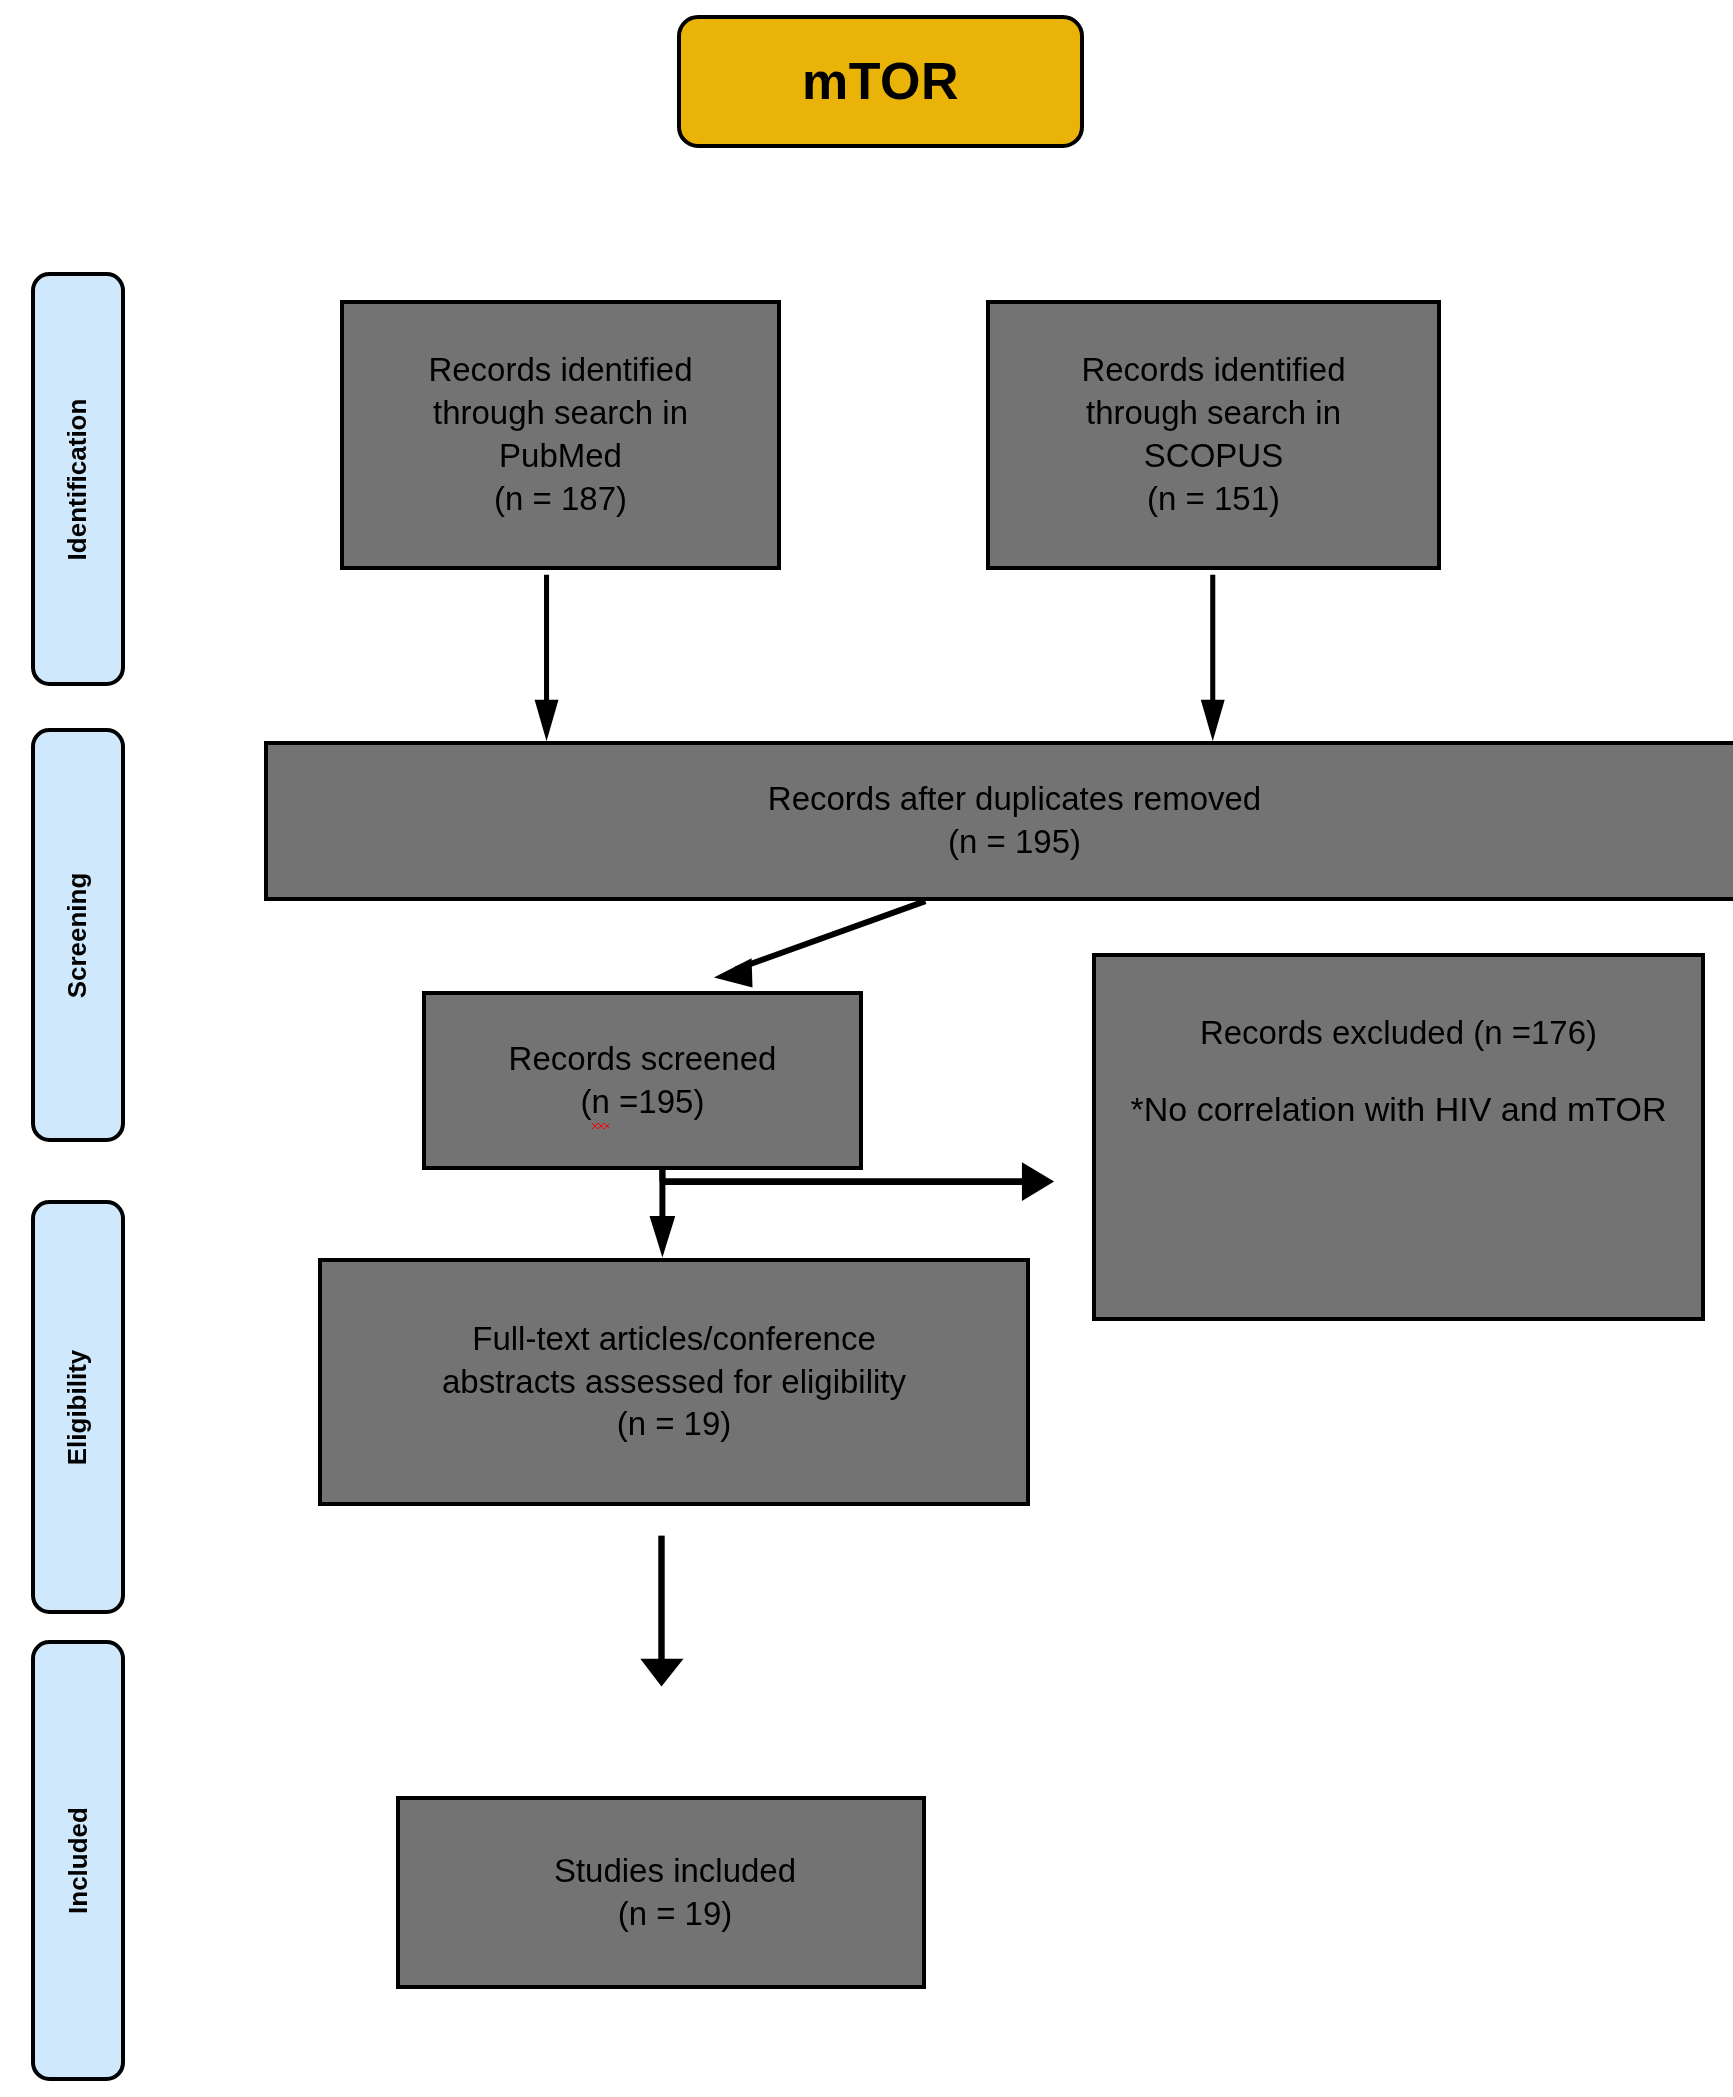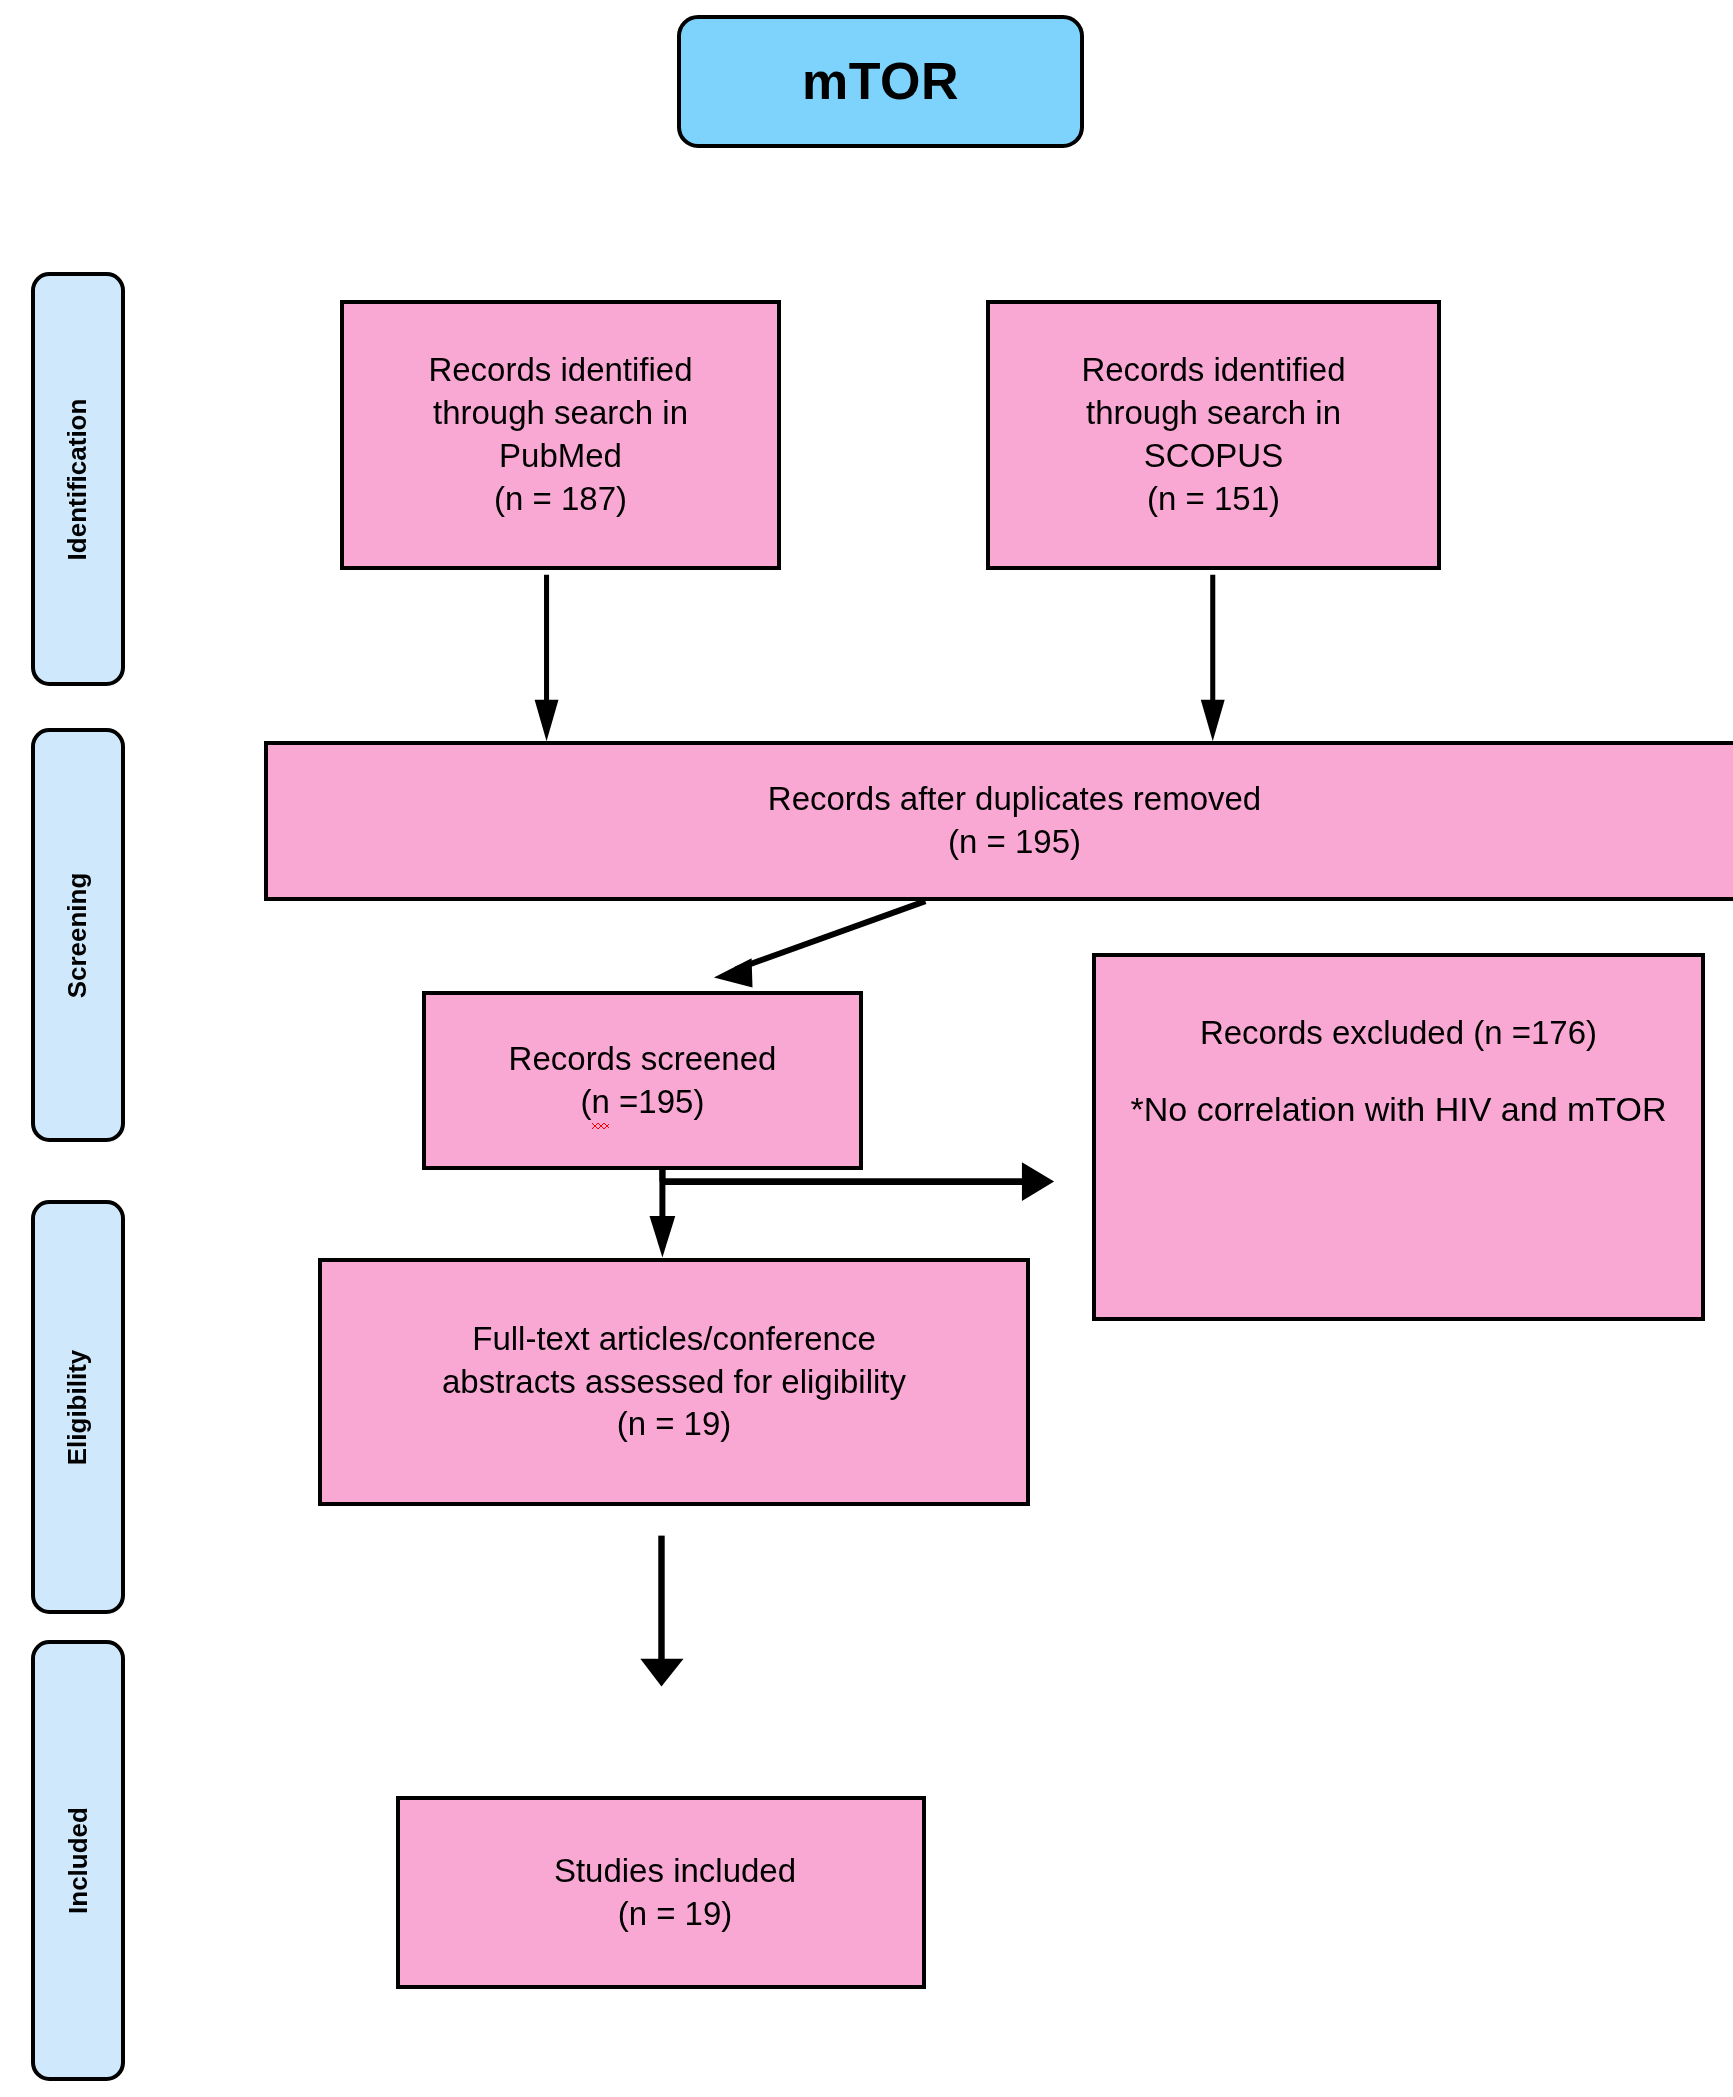--- a/index.html
+++ b/index.html
@@ -26,42 +26,42 @@
     display: flex;
     flex-direction: column;
     align-items: center;
     justify-content: center;
     text-align: center;
   }
   
   .title-box {
     border: 4.1px solid #000000;
     border-radius: 21px;
-    background: #7dd3fc;
+    background: #eab308;
     font-weight: bold;
     font-size: 52px;
     letter-spacing: 0.5px;
   }
   
   .stage-pill {
     border: 4.1px solid #000000;
     border-radius: 18.4px;
     background: #cfe8fb;
   }
   .stage-label {
     font-weight: bold;
     font-size: 26px;
     white-space: nowrap;
     transform: rotate(-90deg);
     transform-origin: center center;
   }
   
   .box {
     border: 4.1px solid #000000;
-    background: #f9a8d4;
+    background: #737373;
   }
   .box-line {
     font-size: 33px;
     line-height: 1.30;
     white-space: nowrap;
   }
   .box-line-sub {
     font-size: 34px;
     line-height: 1.30;
     white-space: nowrap;

